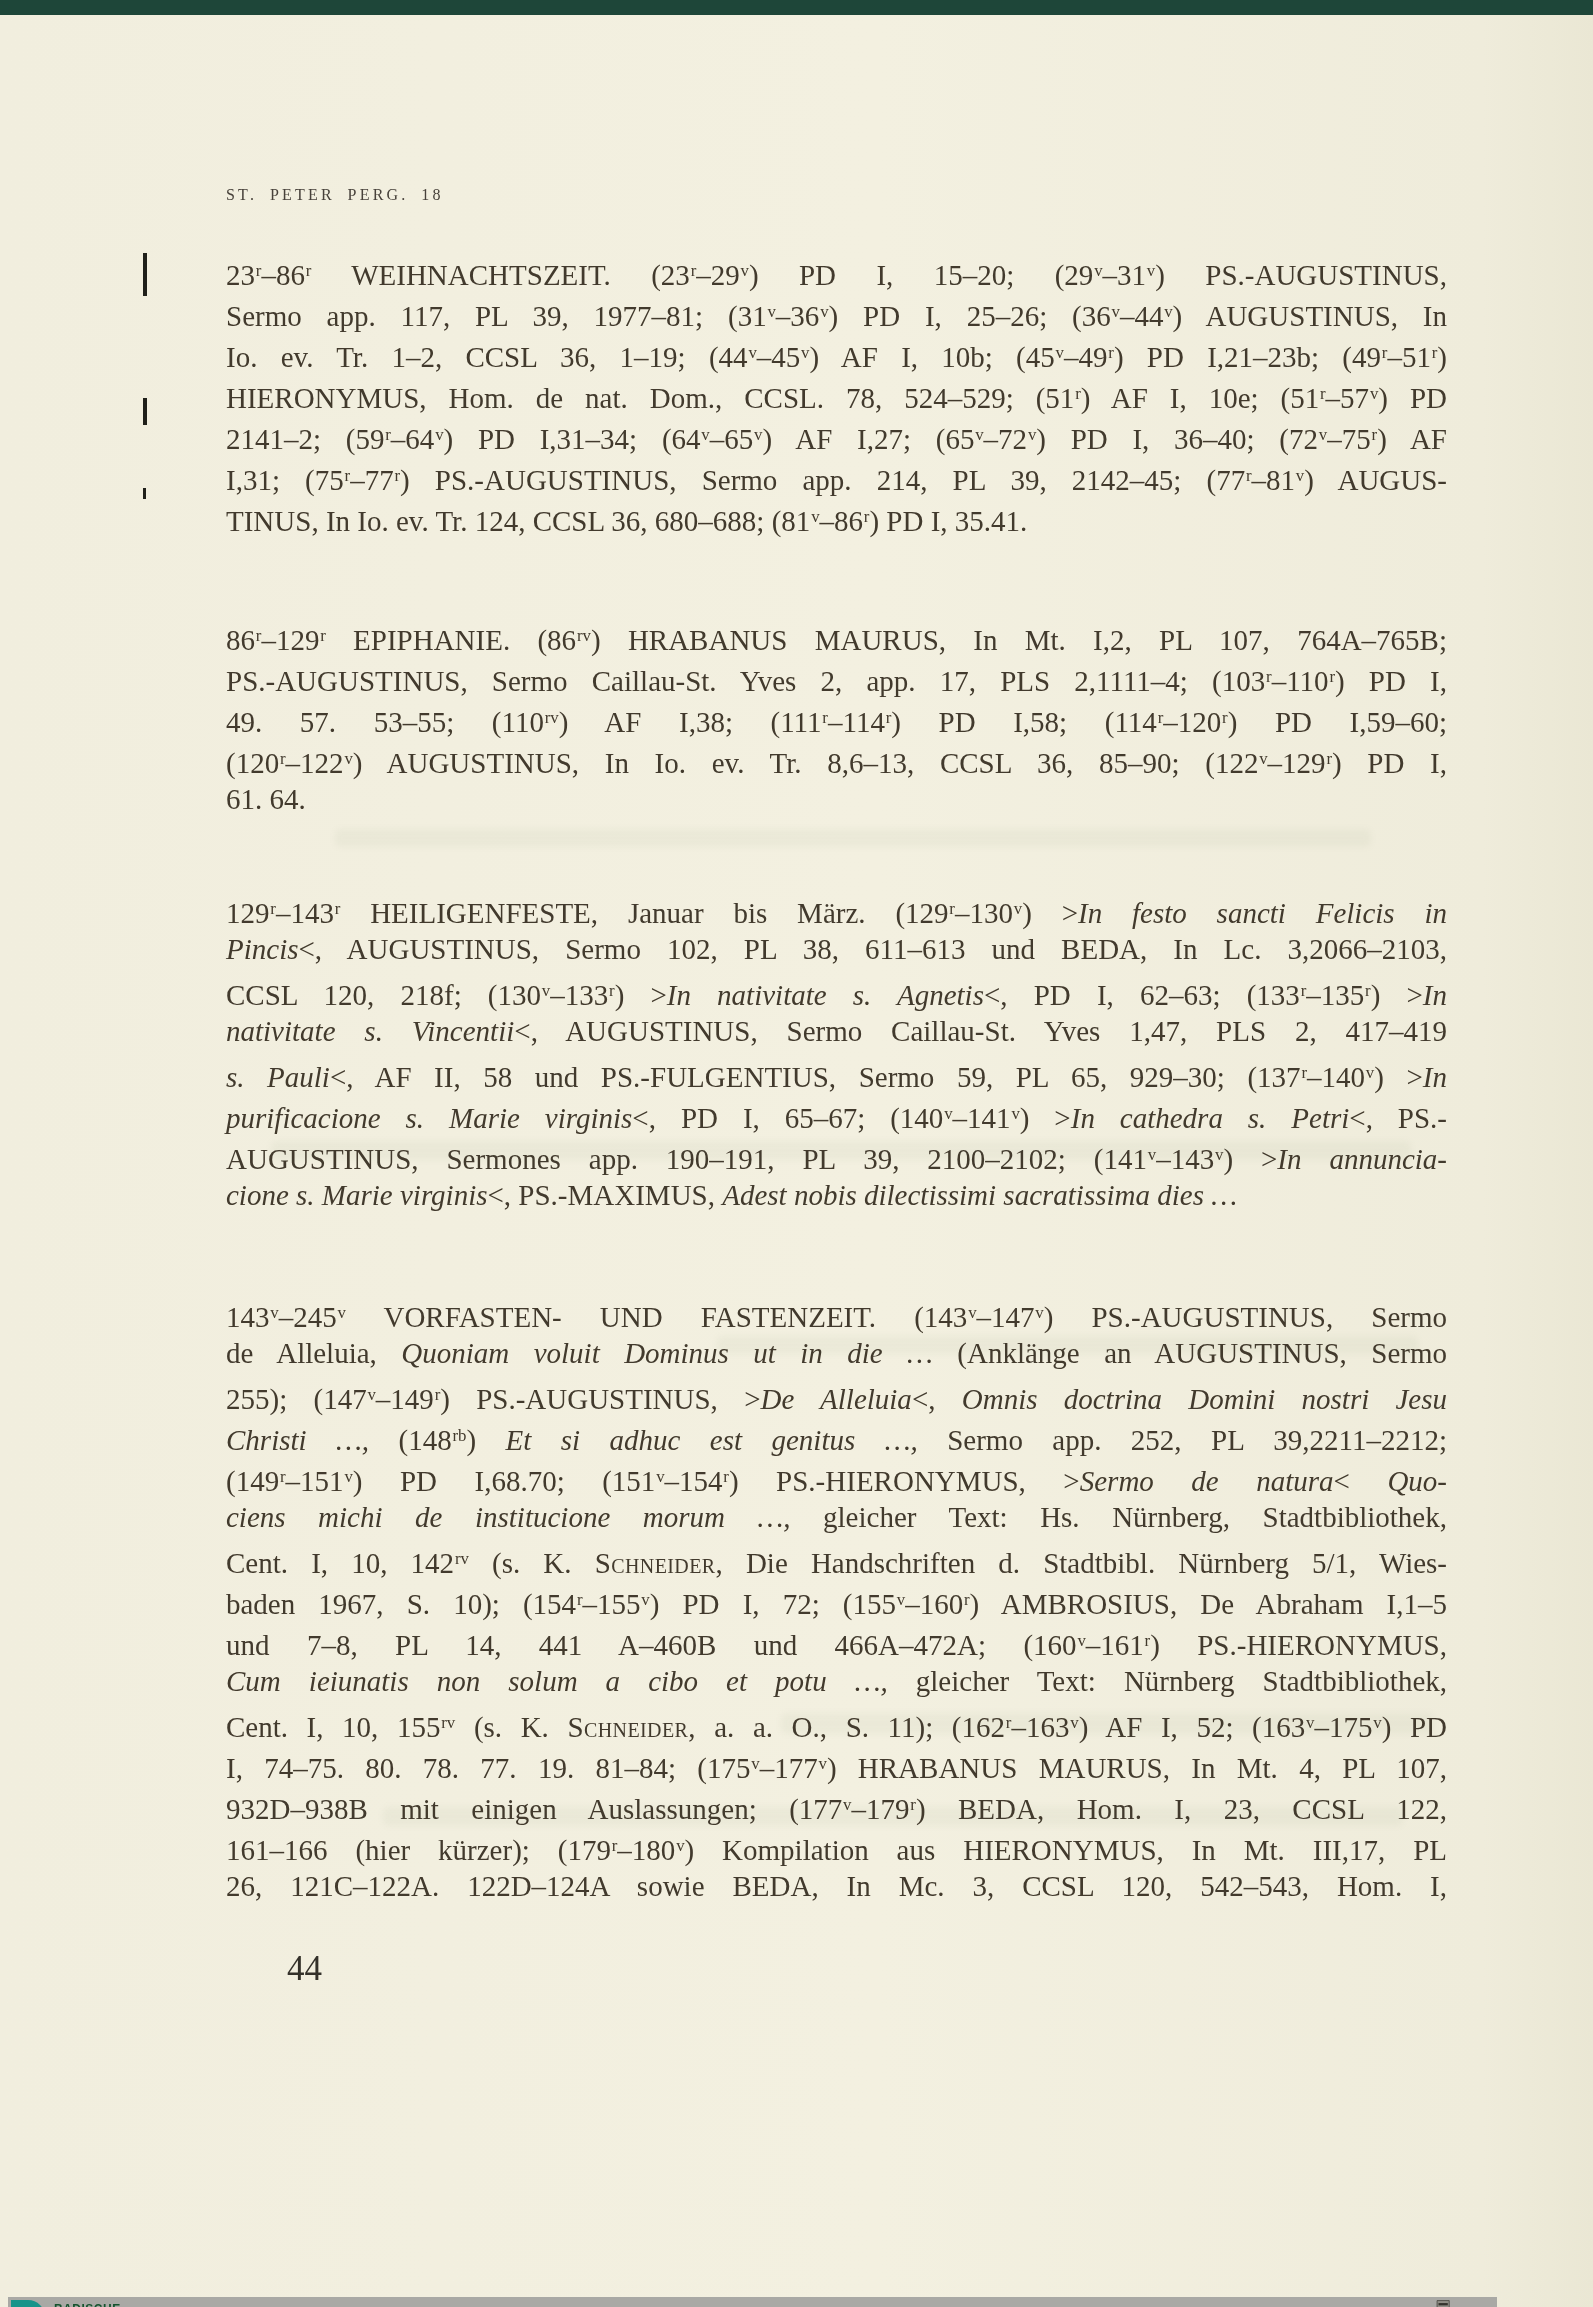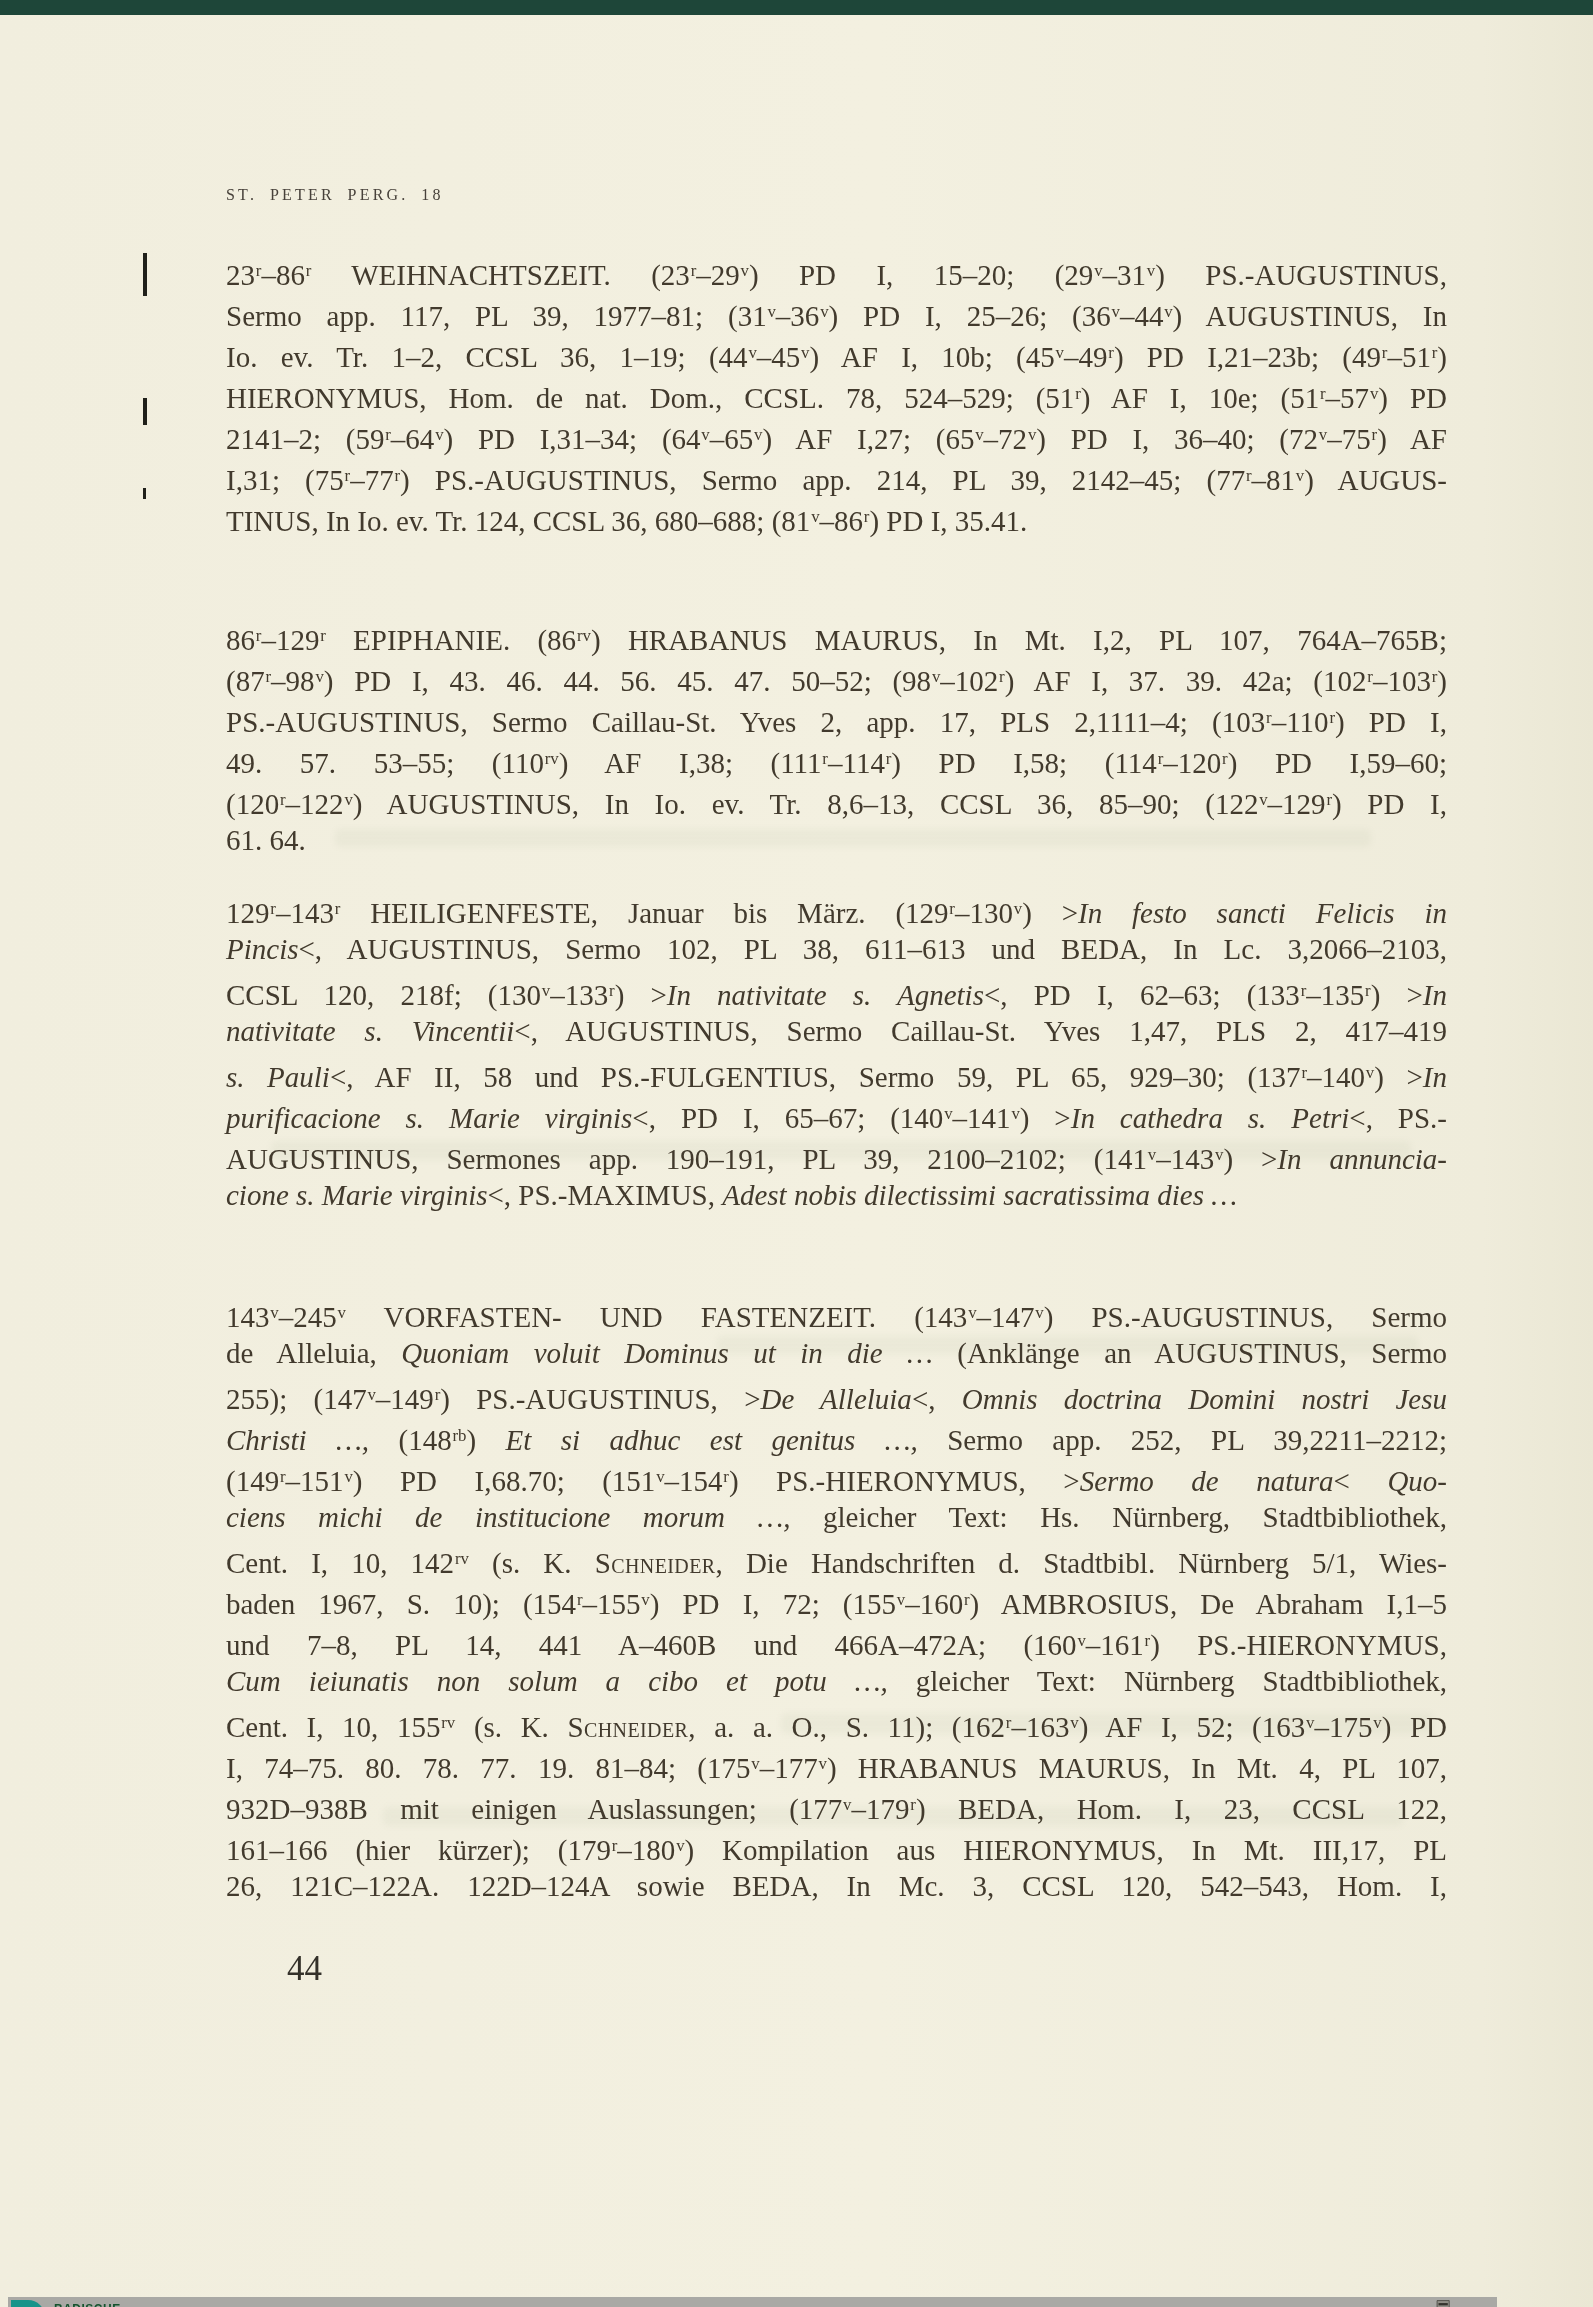--- a/index.html
+++ b/index.html
@@ -64,21 +64,20 @@
       <div class="line"><span>23<span class="sup">r</span>–86<span class="sup">r</span> WEIHNACHTSZEIT. (23<span class="sup">r</span>–29<span class="sup">v</span>) PD I, 15–20; (29<span class="sup">v</span>–31<span class="sup">v</span>) PS.-AUGUSTINUS,</span></div>
       <div class="line"><span>Sermo app. 117, PL 39, 1977–81; (31<span class="sup">v</span>–36<span class="sup">v</span>) PD I, 25–26; (36<span class="sup">v</span>–44<span class="sup">v</span>) AUGUSTINUS, In</span></div>
       <div class="line"><span>Io. ev. Tr. 1–2, CCSL 36, 1–19; (44<span class="sup">v</span>–45<span class="sup">v</span>) AF I, 10b; (45<span class="sup">v</span>–49<span class="sup">r</span>) PD I,21–23b; (49<span class="sup">r</span>–51<span class="sup">r</span>)</span></div>
       <div class="line"><span>HIERONYMUS, Hom. de nat. Dom., CCSL. 78, 524–529; (51<span class="sup">r</span>) AF I, 10e; (51<span class="sup">r</span>–57<span class="sup">v</span>) PD</span></div>
       <div class="line"><span>2141–2; (59<span class="sup">r</span>–64<span class="sup">v</span>) PD I,31–34; (64<span class="sup">v</span>–65<span class="sup">v</span>) AF I,27; (65<span class="sup">v</span>–72<span class="sup">v</span>) PD I, 36–40; (72<span class="sup">v</span>–75<span class="sup">r</span>) AF</span></div>
       <div class="line"><span>I,31; (75<span class="sup">r</span>–77<span class="sup">r</span>) PS.-AUGUSTINUS, Sermo app. 214, PL 39, 2142–45; (77<span class="sup">r</span>–81<span class="sup">v</span>) AUGUS-</span></div>
       <div class="line lastline"><span>TINUS, In Io. ev. Tr. 124, CCSL 36, 680–688; (81<span class="sup">v</span>–86<span class="sup">r</span>) PD I, 35.41.</span></div>
     </section>
   <section class="para" id="p2">
       <div class="line"><span>86<span class="sup">r</span>–129<span class="sup">r</span> EPIPHANIE. (86<span class="sup">rv</span>) HRABANUS MAURUS, In Mt. I,2, PL 107, 764A–765B;</span></div>
-      <div class="line"><span>(87<span class="sup">r</span>–98<span class="sup">v</span>) PD I, 43. 46. 44. 56. 45. 47. 50–52; (98<span class="sup">v</span>–102<span class="sup">r</span>) AF I, 37. 39. 42a; (102<span class="sup">r</span>–103<span class="sup">r</span>)</span></div>
       <div class="line"><span>PS.-AUGUSTINUS, Sermo Caillau-St. Yves 2, app. 17, PLS 2,1111–4; (103<span class="sup">r</span>–110<span class="sup">r</span>) PD I,</span></div>
       <div class="line"><span>49. 57. 53–55; (110<span class="sup">rv</span>) AF I,38; (111<span class="sup">r</span>–114<span class="sup">r</span>) PD I,58; (114<span class="sup">r</span>–120<span class="sup">r</span>) PD I,59–60;</span></div>
       <div class="line"><span>(120<span class="sup">r</span>–122<span class="sup">v</span>) AUGUSTINUS, In Io. ev. Tr. 8,6–13, CCSL 36, 85–90; (122<span class="sup">v</span>–129<span class="sup">r</span>) PD I,</span></div>
       <div class="line lastline"><span>61. 64.</span></div>
     </section>
   <section class="para" id="p3">
       <div class="line"><span>129<span class="sup">r</span>–143<span class="sup">r</span> HEILIGENFESTE, Januar bis März. (129<span class="sup">r</span>–130<span class="sup">v</span>) &gt;</span><span class="it">In festo sancti Felicis in</span></div>
       <div class="line"><span class="it">Pincis</span><span>&lt;, AUGUSTINUS, Sermo 102, PL 38, 611–613 und BEDA, In Lc. 3,2066–2103,</span></div>
       <div class="line"><span>CCSL 120, 218f; (130<span class="sup">v</span>–133<span class="sup">r</span>) &gt;</span><span class="it">In nativitate s. Agnetis</span><span>&lt;, PD I, 62–63; (133<span class="sup">r</span>–135<span class="sup">r</span>) &gt;</span><span class="it">In</span></div>
       <div class="line"><span class="it">nativitate s. Vincentii</span><span>&lt;, AUGUSTINUS, Sermo Caillau-St. Yves 1,47, PLS 2, 417–419</span></div>

